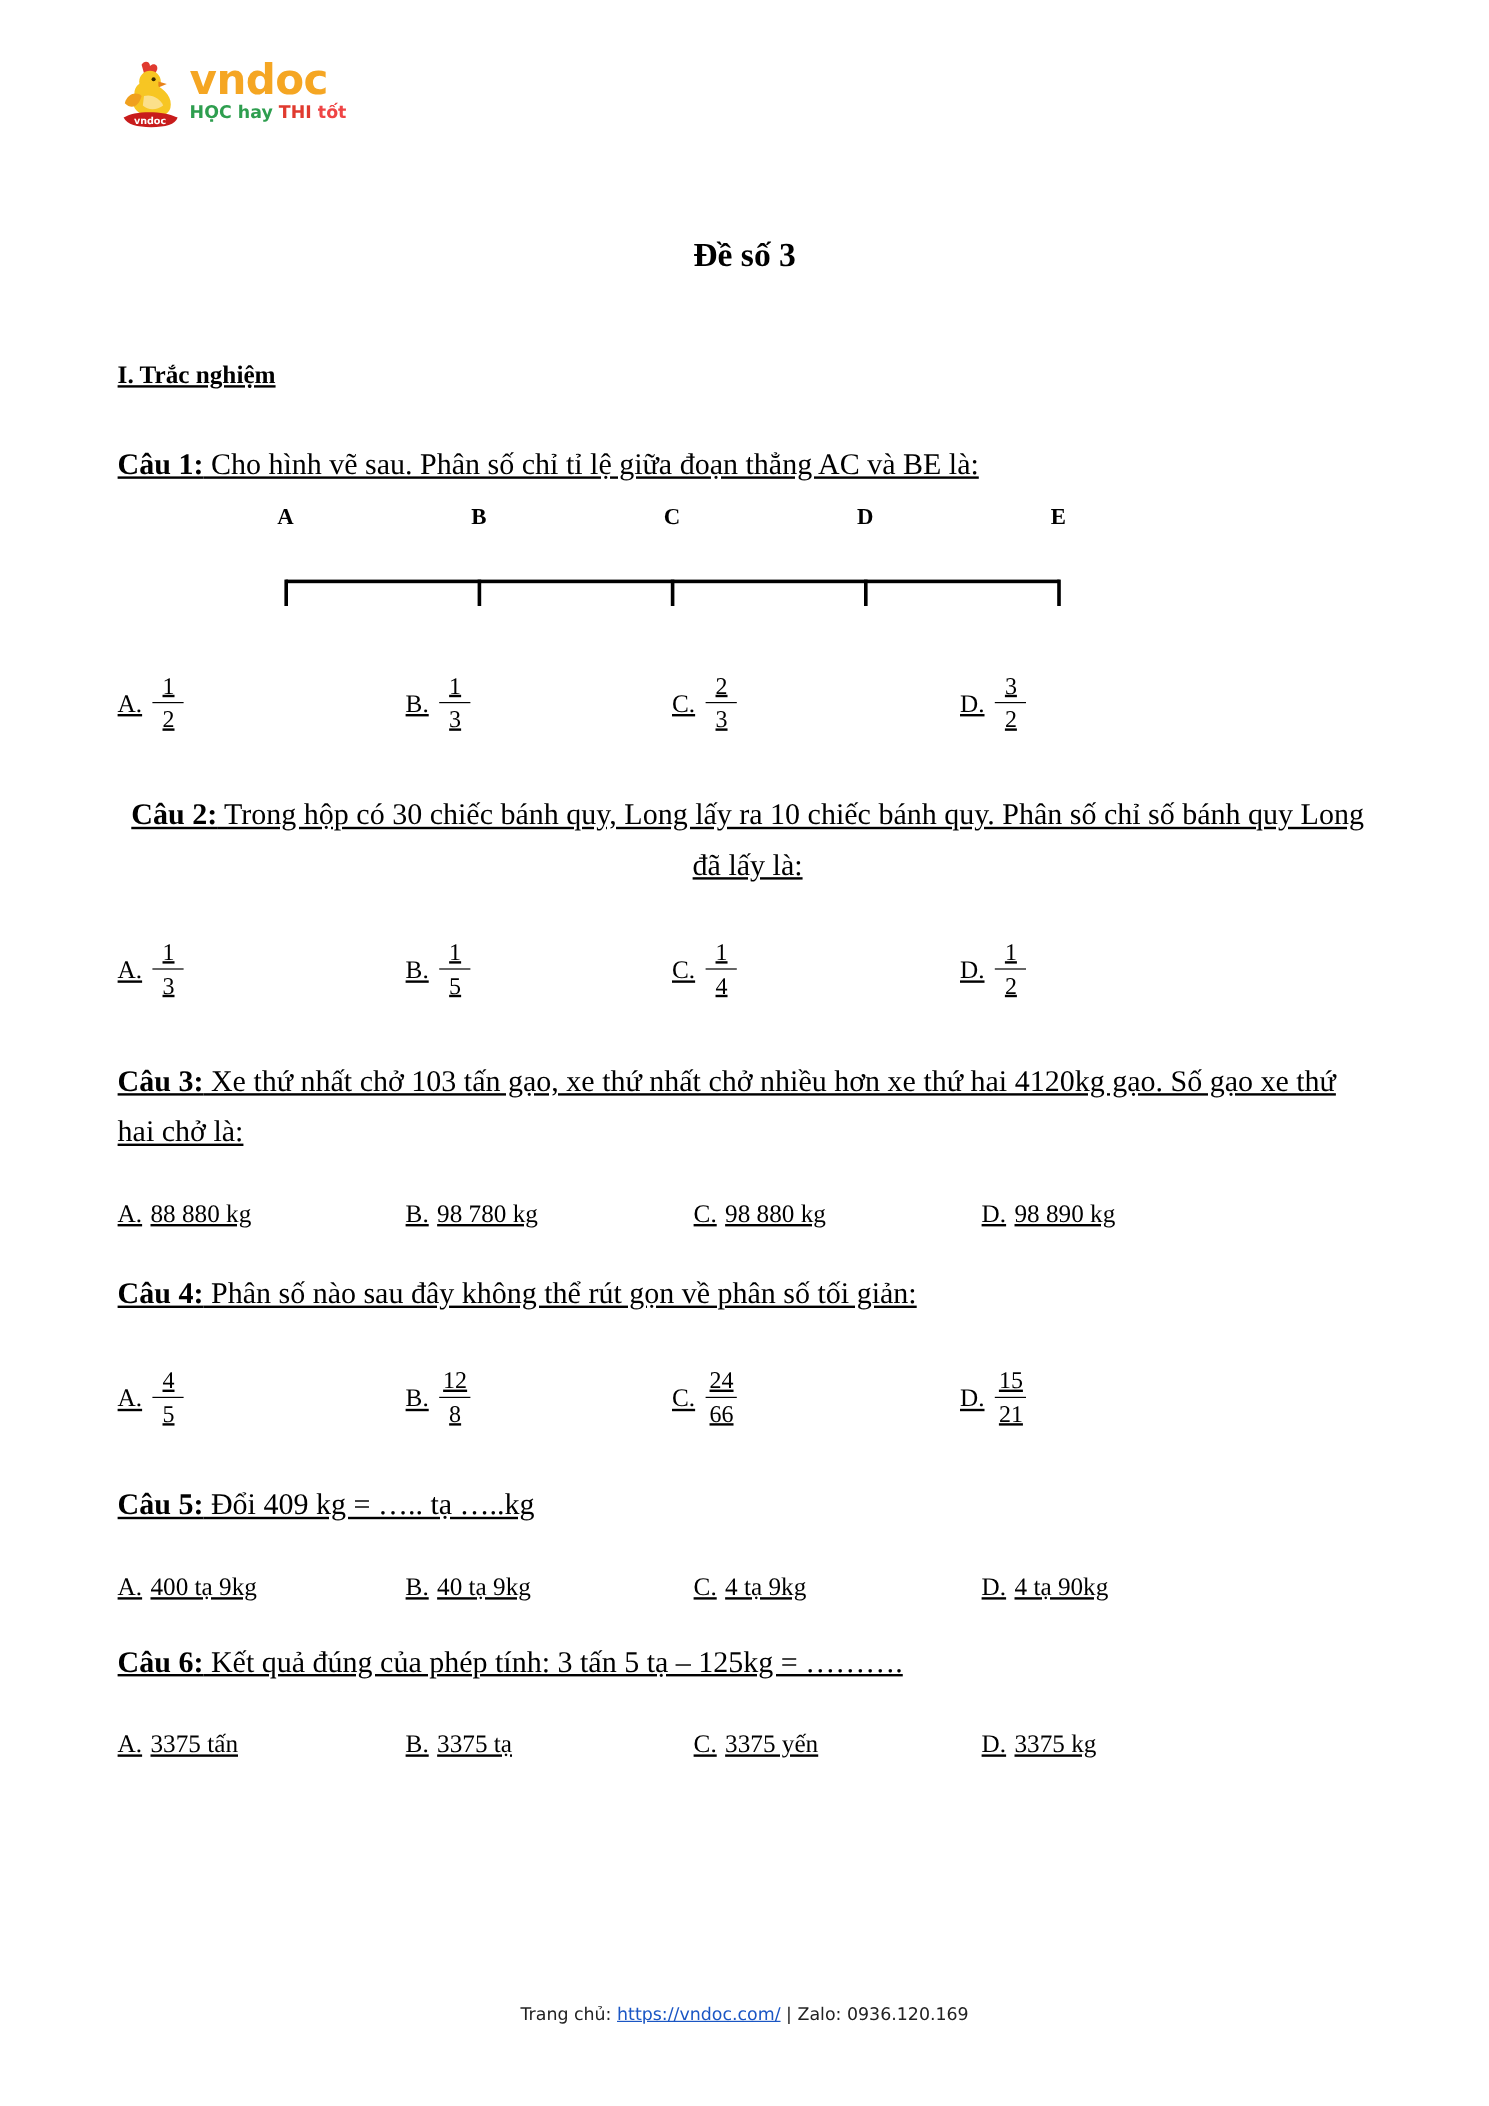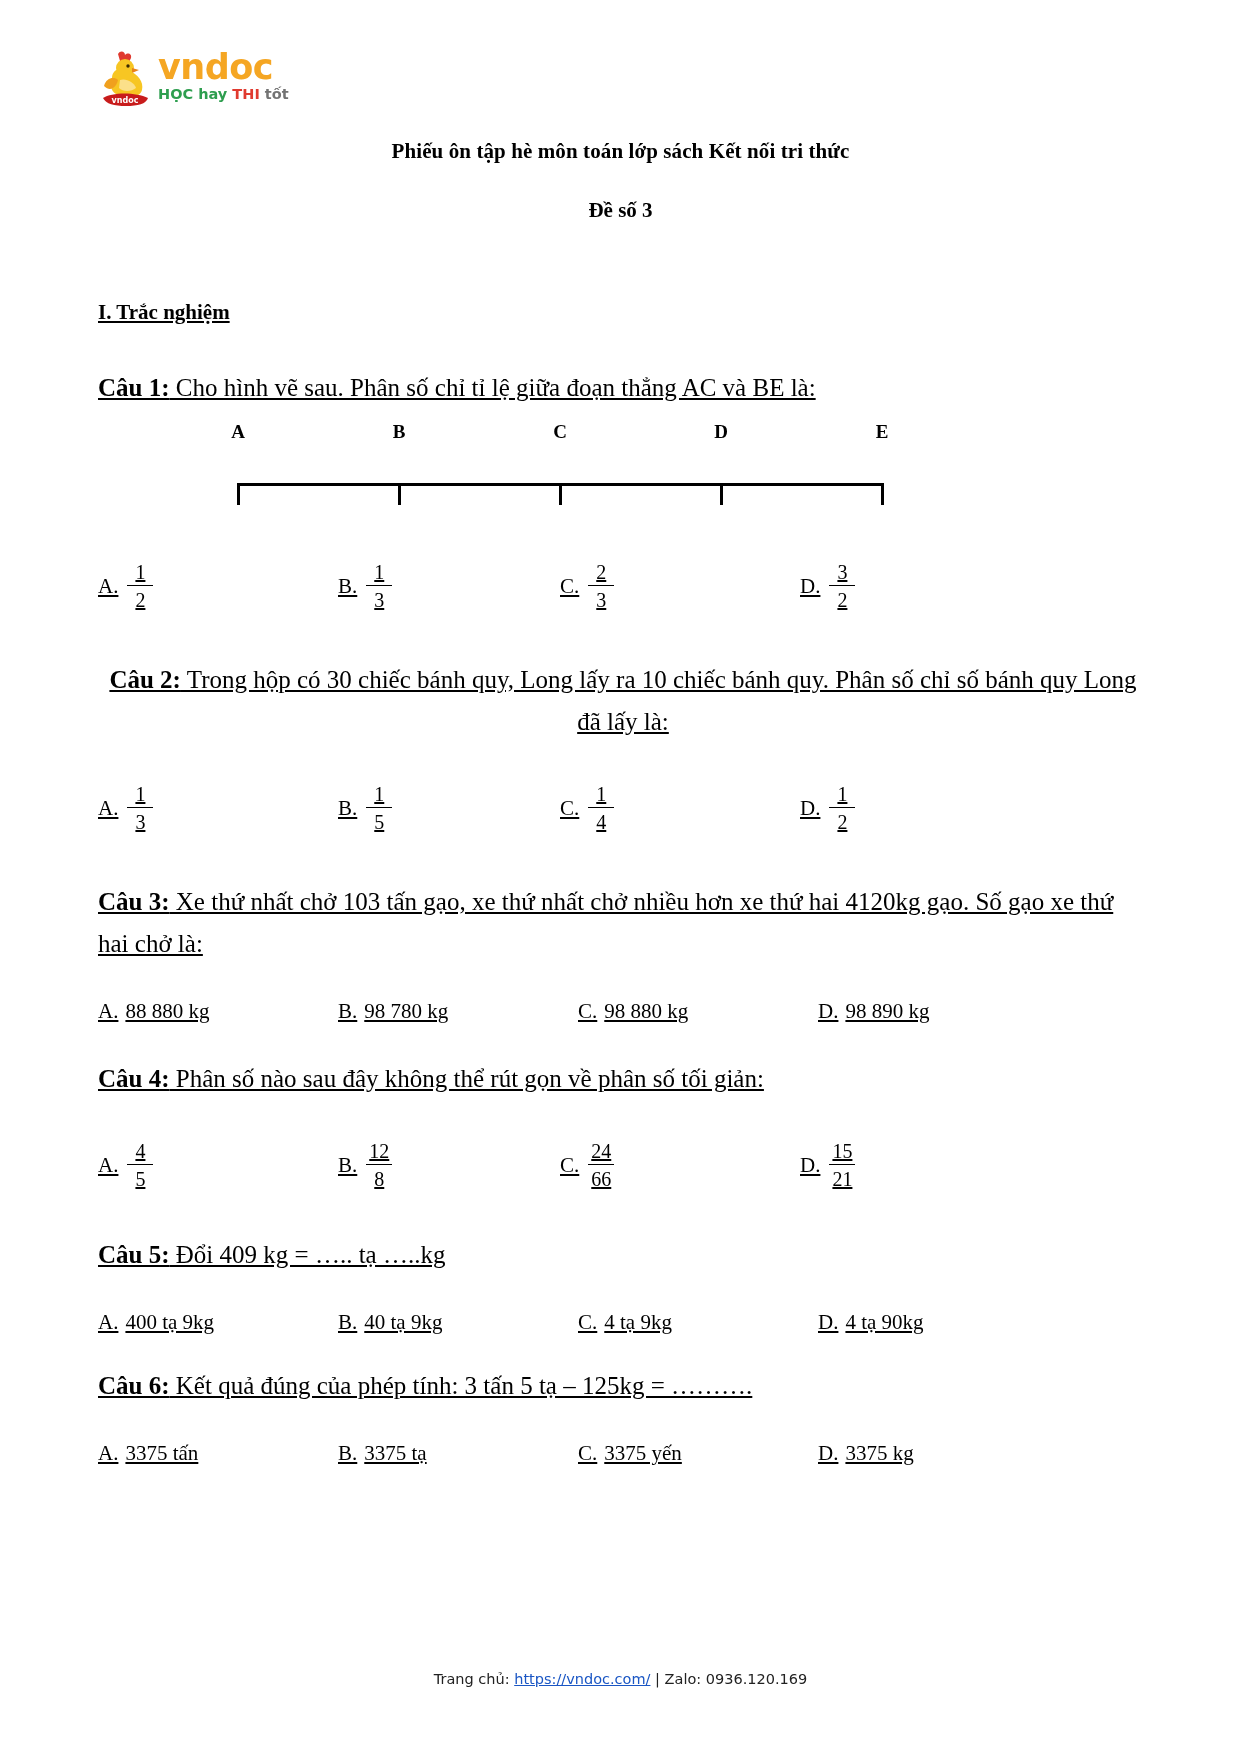--- a/index.html
+++ b/index.html
@@ -54,38 +54,38 @@
     font-family: "DejaVu Sans", sans-serif;
     font-weight: 700;
     font-size: 14.5px;
     line-height: 16px;
     margin-top: 2px;
     white-space: nowrap;
   }
   .tag-hoc { color: #2E9E4F; }
   .tag-hay { color: #2E9E4F; }
   .tag-thi { color: #E03A2F; }
-  .tag-tot { color: #737373; }
+  .tag-tot { color: #ef4444; }
 
   
   .doc-title {
     position: absolute;
     left: 0; right: 0;
     top: 139px;
     text-align: center;
     font-size: 21px;
     font-weight: bold;
     letter-spacing: 0.1px;
   }
   .doc-subtitle {
     position: absolute;
     left: 0; right: 0;
     top: 198px;
     text-align: center;
-    font-size: 21px;
+    font-size: 28px;
     font-weight: bold;
   }
 
   .content {
     position: absolute;
     left: 98px;
     top: 300px;
     width: 1050px;
     text-decoration: underline;
   }
@@ -220,21 +220,20 @@
       <div class="logo-word">vndoc</div>
       <div class="logo-tag">
         <span class="tag-hoc">HỌC</span>
         <span class="tag-hay">hay</span>
         <span class="tag-thi">THI</span>
         <span class="tag-tot">tốt</span>
       </div>
     </div>
   </div>
 
-  <div class="doc-title">Phiếu ôn tập hè môn toán lớp sách Kết nối tri thức</div>
   <div class="doc-subtitle">Đề số 3</div>
 
   <div class="content">
 
     <div class="section-heading">I. Trắc nghiệm</div>
 
     <p class="qtext">
       <span class="qlabel">Câu 1:</span><span> Cho hình vẽ sau. Phân số chỉ tỉ lệ giữa đoạn thẳng AC và BE là:</span>
     </p>
 

